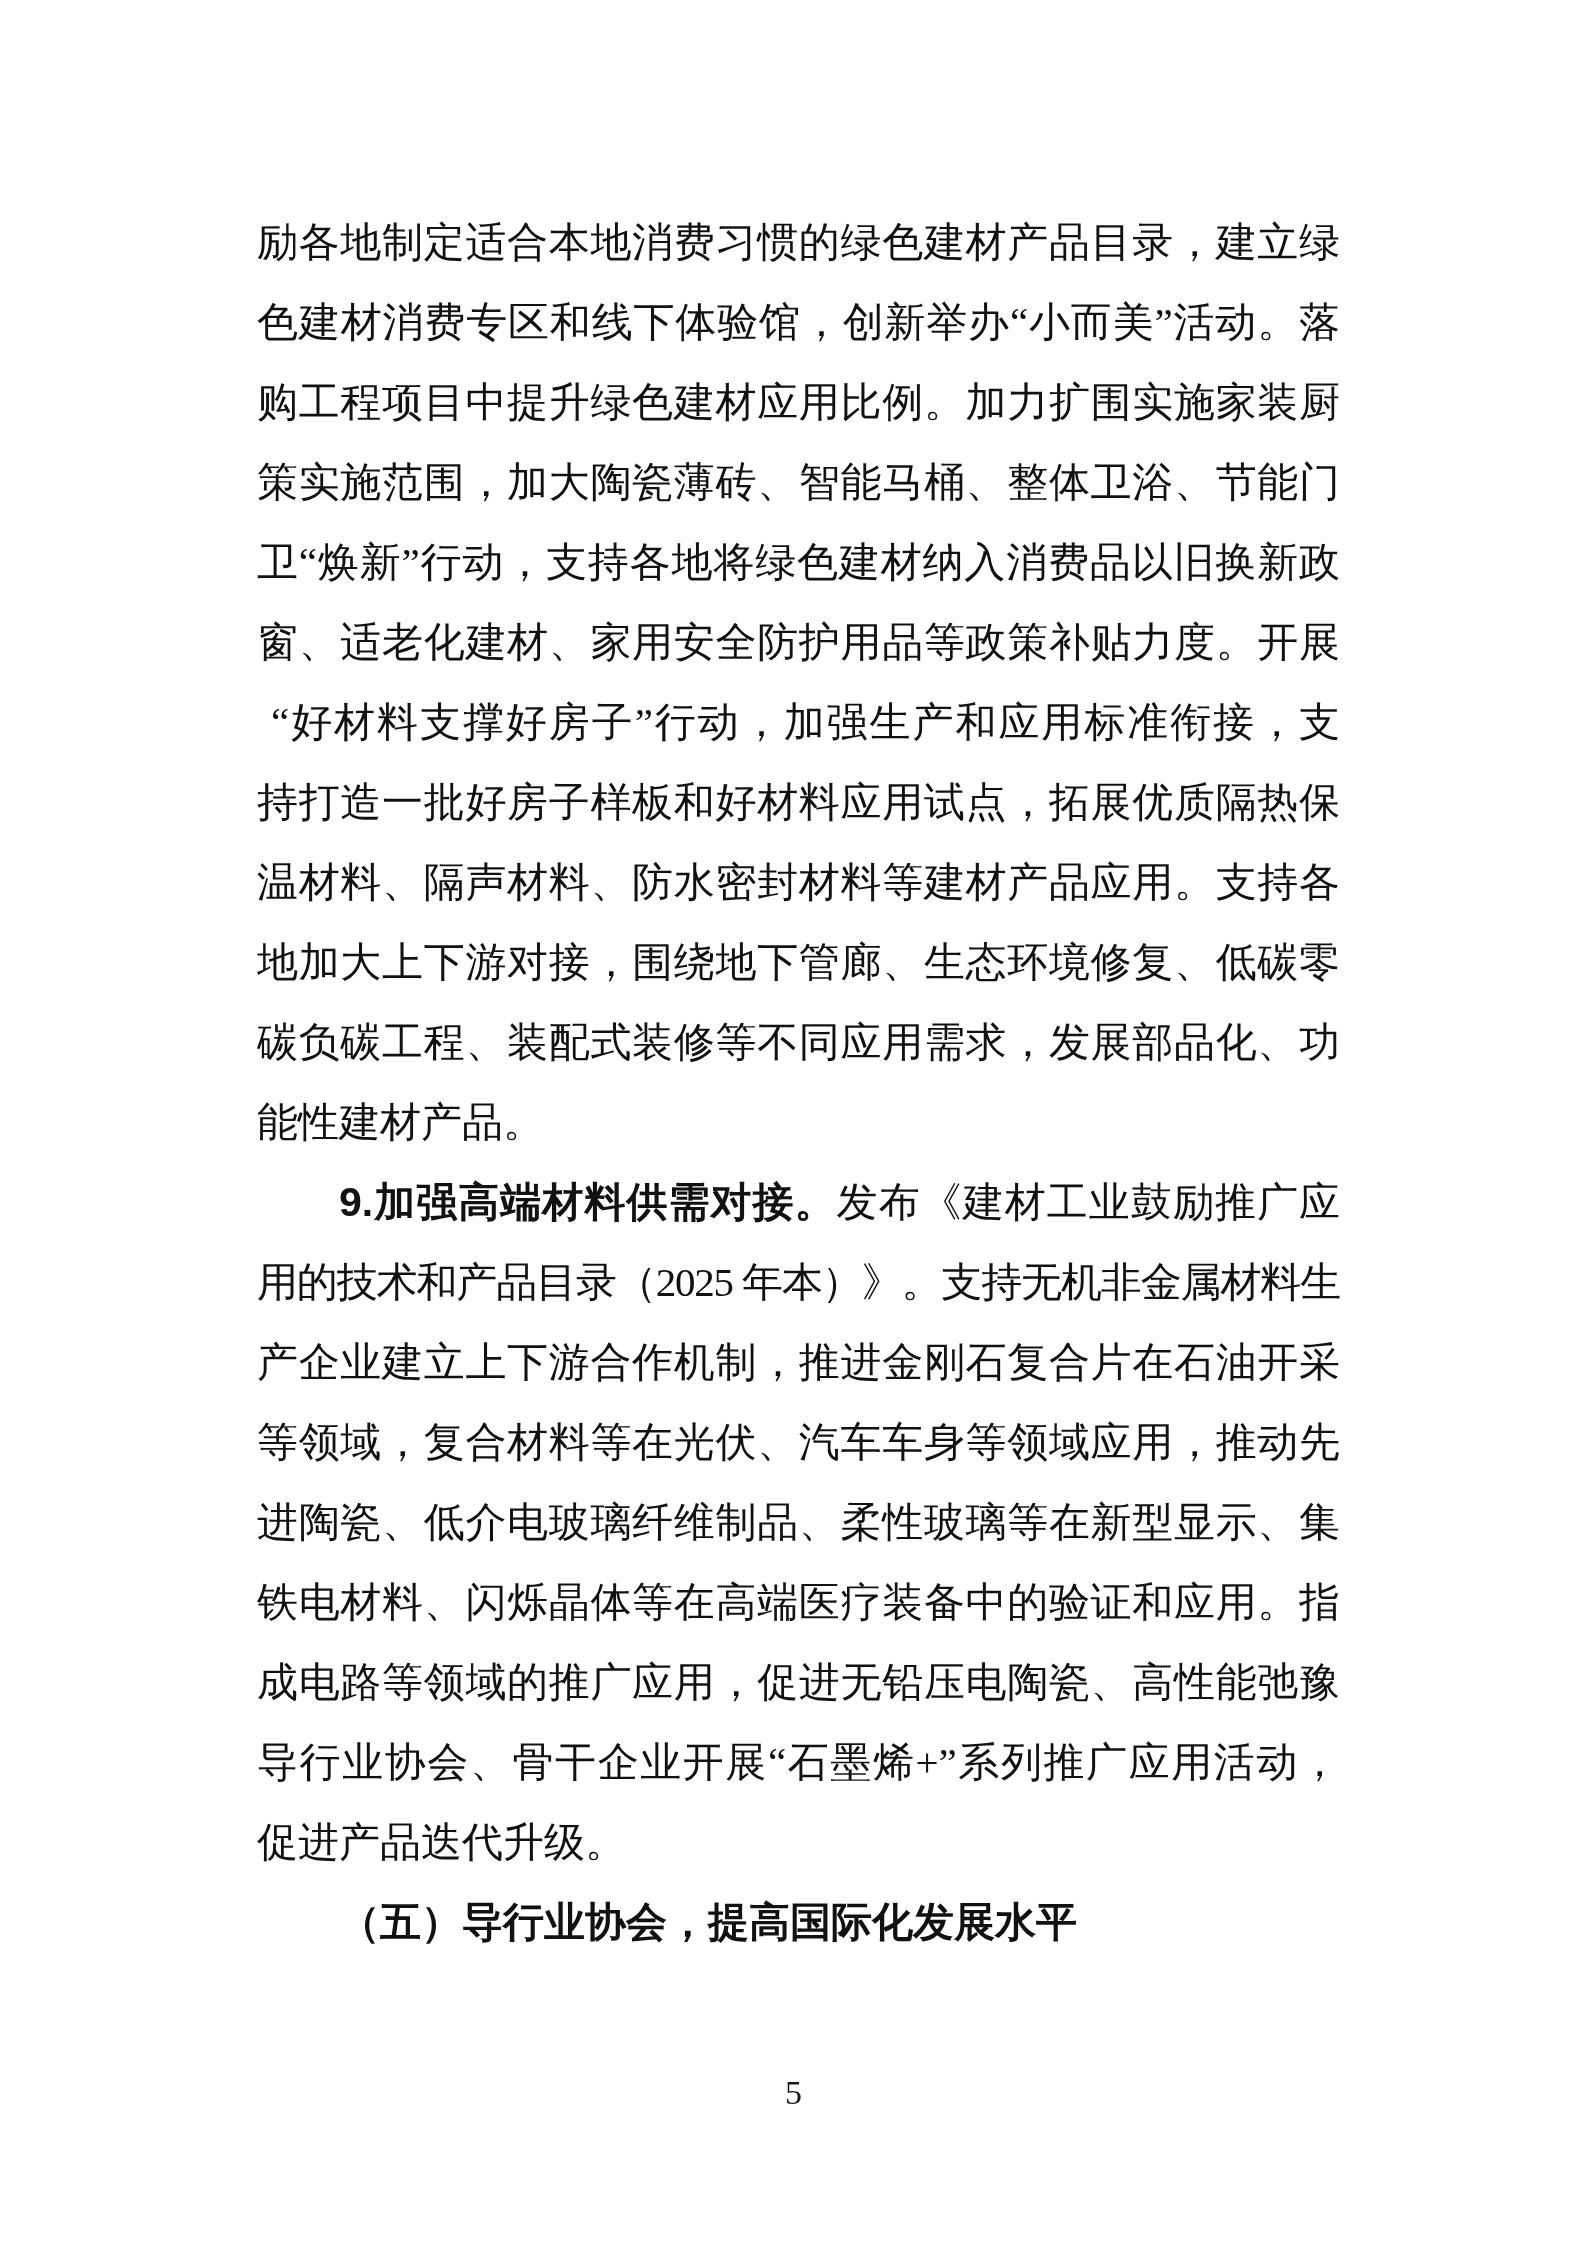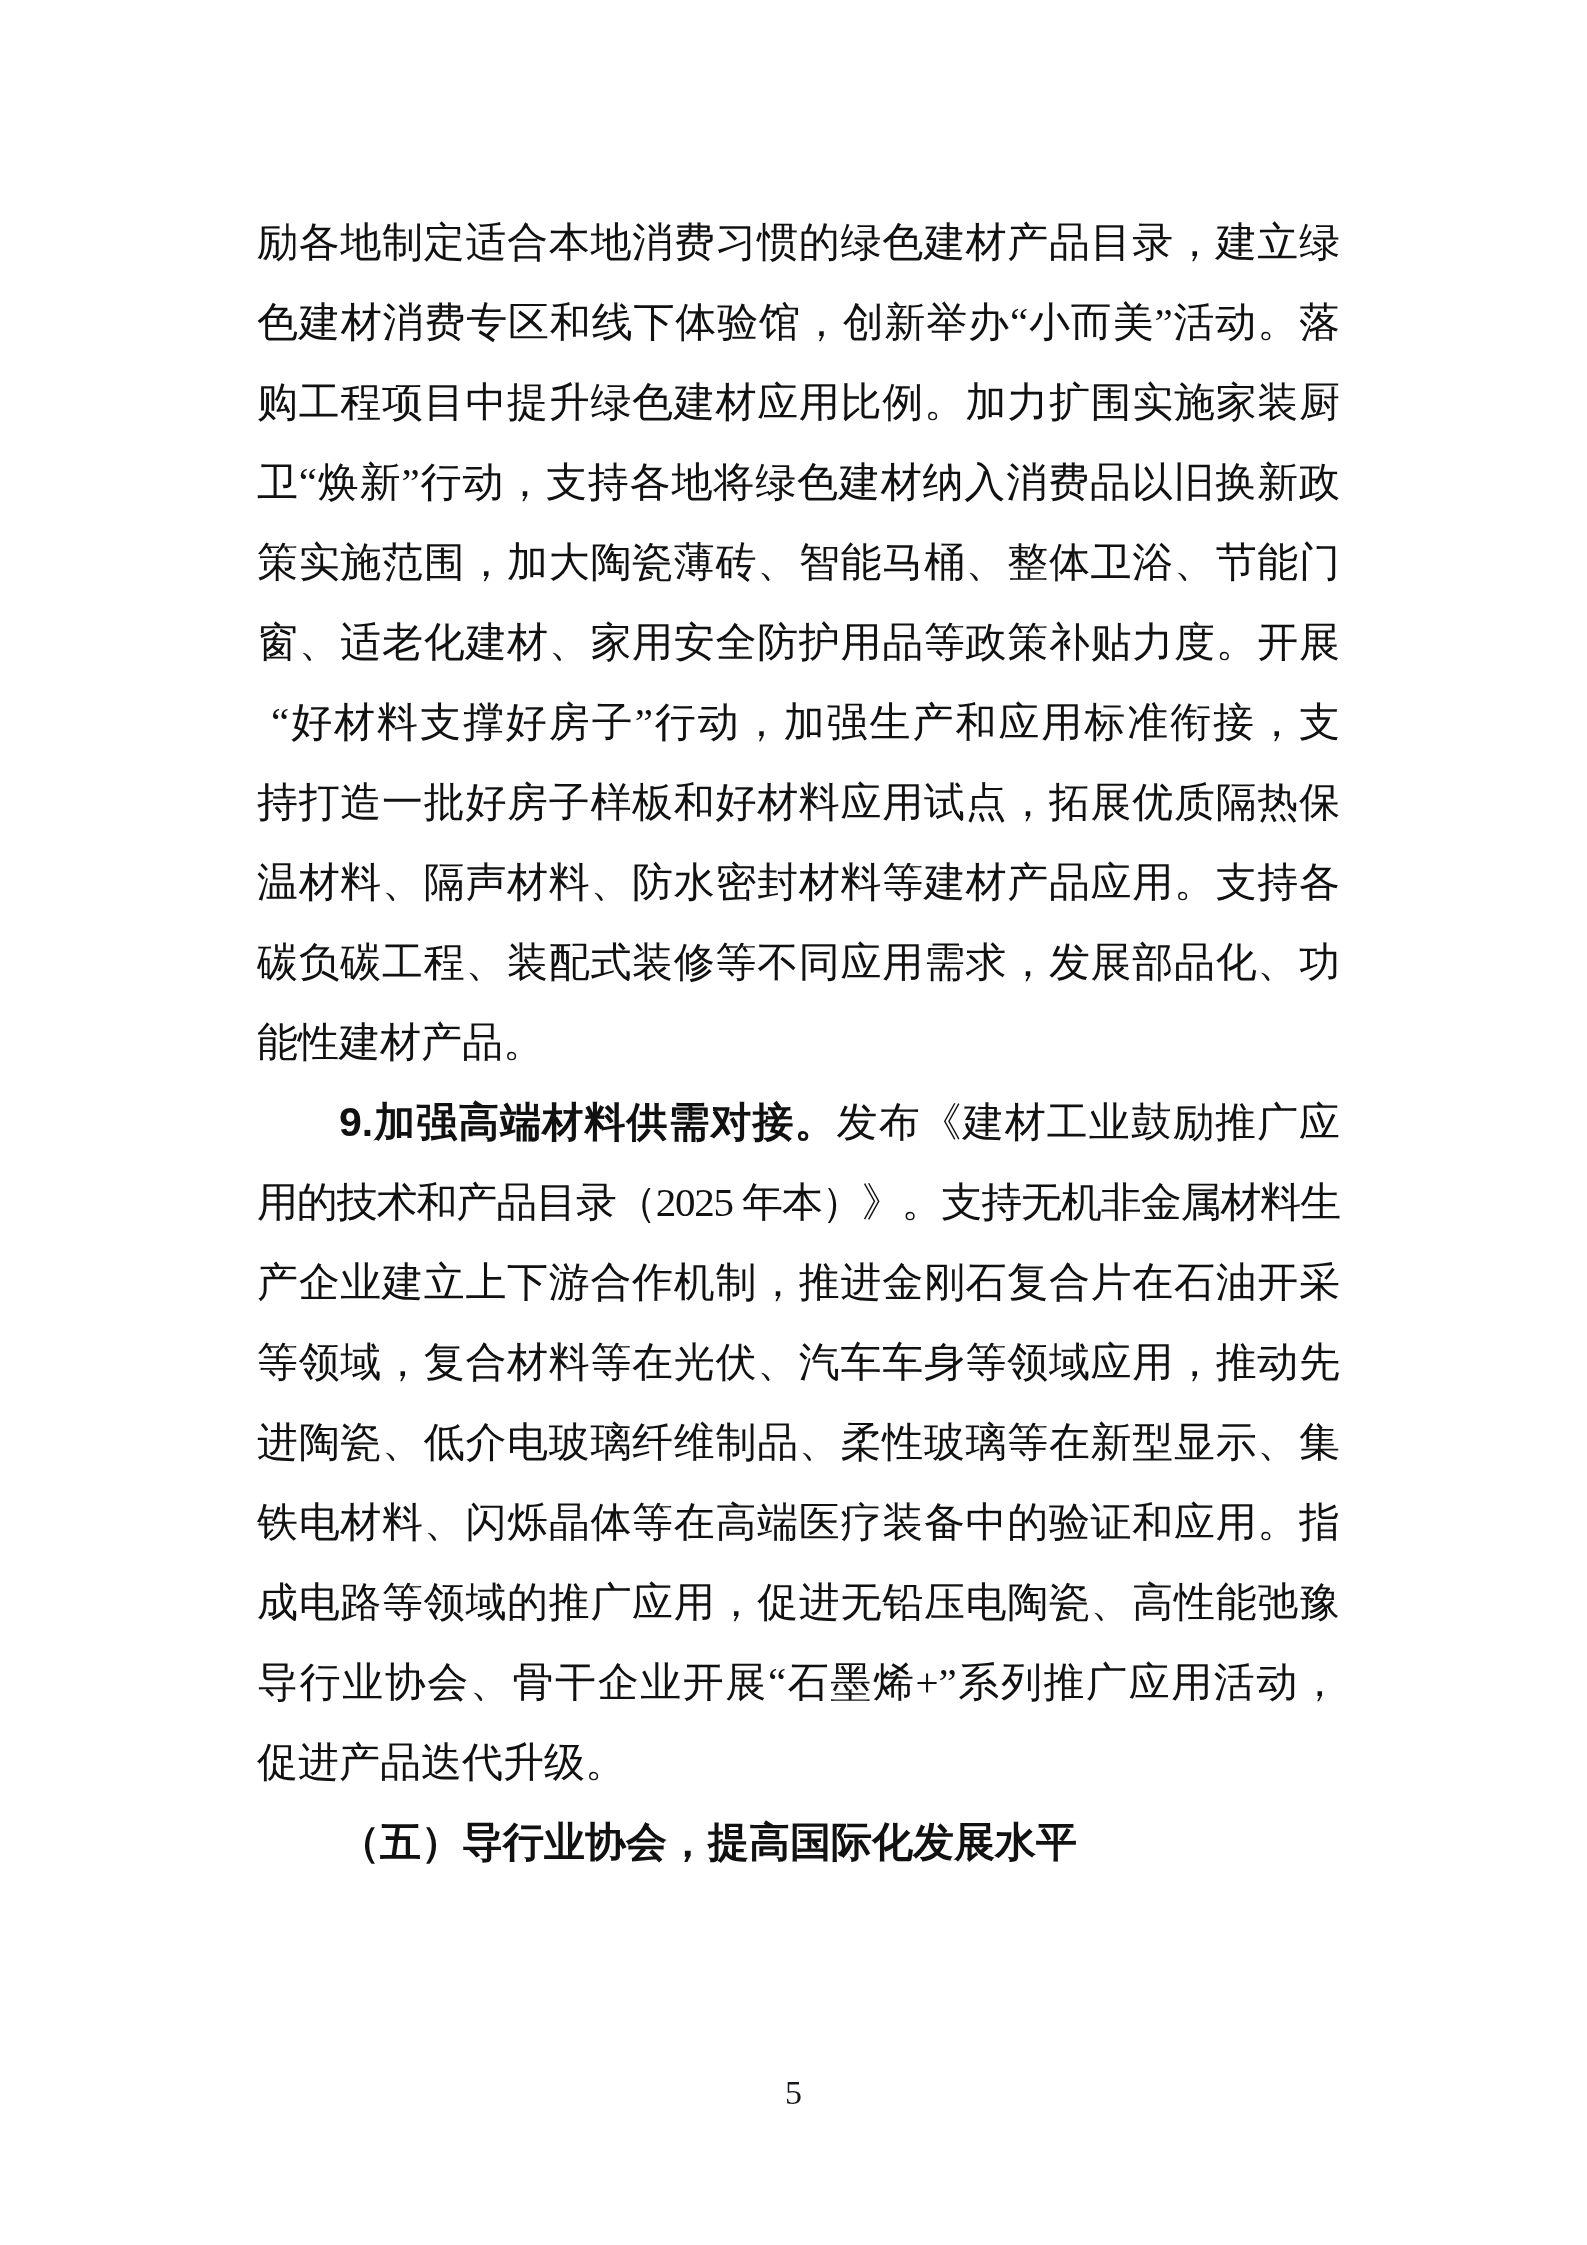--- a/index.html
+++ b/index.html
@@ -52,26 +52,27 @@
 </style>
 </head>
 <body>
 
 <div class="page">
   <div class="doc">
 
     <div class="line">励各地制定适合本地消费习惯的绿色建材产品目录，建立绿</div>
     <div class="line">色建材消费专区和线下体验馆，创新举办“小而美”活动。落</div>
     <div class="line">购工程项目中提升绿色建材应用比例。加力扩围实施家装厨</div>
+    <div class="line">策实施范围，加大陶瓷薄砖、智能马桶、整体卫浴、节能门</div>
     <div class="line">卫“焕新”行动，支持各地将绿色建材纳入消费品以旧换新政</div>
-    <div class="line">策实施范围，加大陶瓷薄砖、智能马桶、整体卫浴、节能门</div>
     <div class="line">窗、适老化建材、家用安全防护用品等政策补贴力度。开展</div>
     <div class="line hang">“好材料支撑好房子”行动，加强生产和应用标准衔接，支</div>
     <div class="line">持打造一批好房子样板和好材料应用试点，拓展优质隔热保</div>
     <div class="line">温材料、隔声材料、防水密封材料等建材产品应用。支持各</div>
+    <div class="line">地加大上下游对接，围绕地下管廊、生态环境修复、低碳零</div>
     <div class="line">碳负碳工程、装配式装修等不同应用需求，发展部品化、功</div>
     <div class="line last">能性建材产品。</div>
 
     <div class="line indent">
       <span class="hei">9.加强高端材料供需对接。</span><span>发布《建材工业鼓励推广应</span>
     </div>
     <div class="line compress">用的技术和产品目录（2025 年本）》。支持无机非金属材料生</div>
     <div class="line">产企业建立上下游合作机制，推进金刚石复合片在石油开采</div>
     <div class="line">等领域，复合材料等在光伏、汽车车身等领域应用，推动先</div>
     <div class="line">进陶瓷、低介电玻璃纤维制品、柔性玻璃等在新型显示、集</div>

